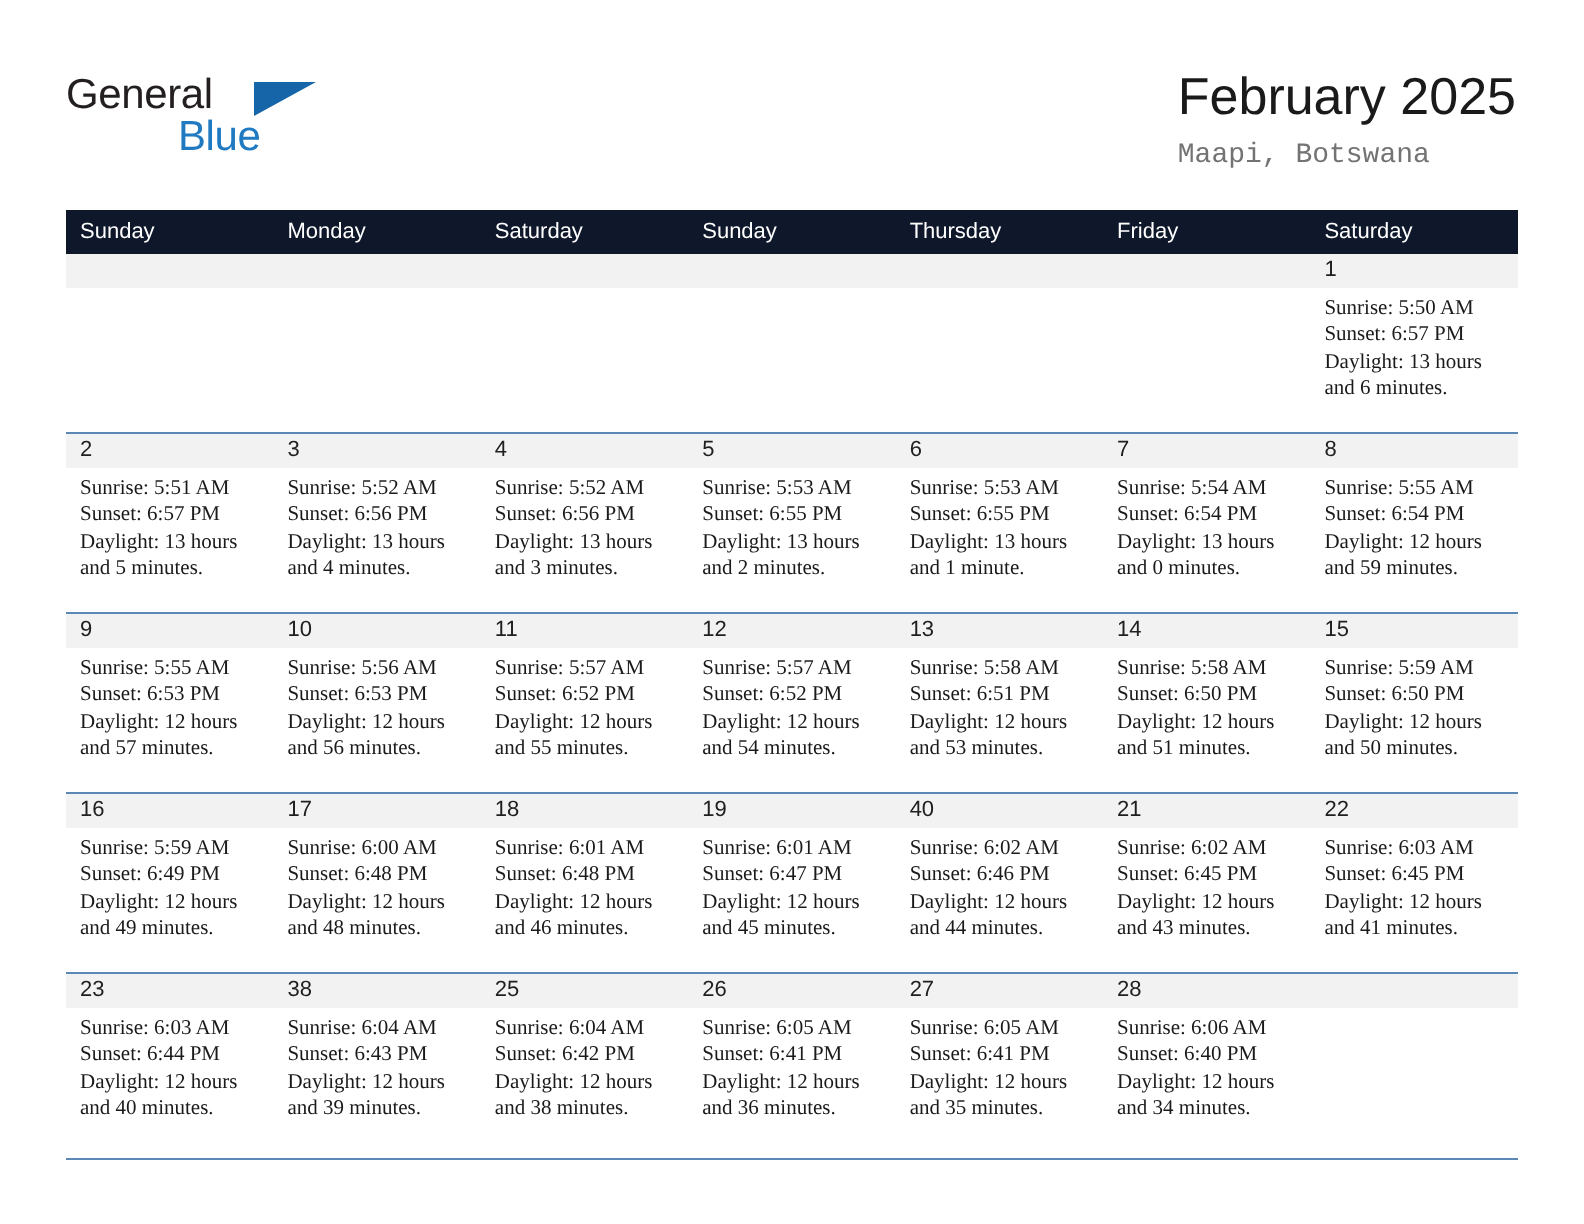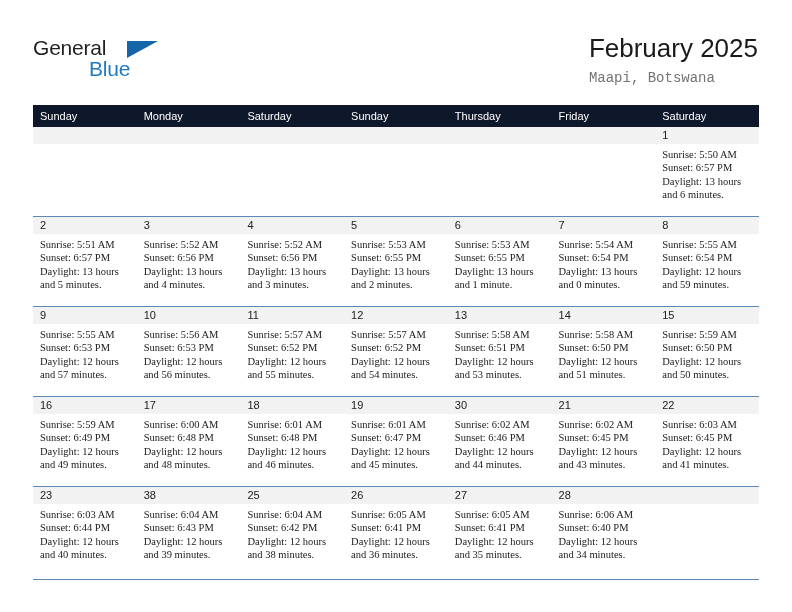--- a/index.html
+++ b/index.html
@@ -409,21 +409,21 @@
               <div class="daynum-strip">19</div>
               <div class="details">
                 <div>Sunrise: 6:01 AM</div>
                 <div>Sunset: 6:47 PM</div>
                 <div>Daylight: 12 hours and 45 minutes.</div>
               </div>
             </div>
           </td>
           <td>
             <div class="cell-inner">
-              <div class="daynum-strip">30</div>
+              <div class="daynum-strip">40</div>
               <div class="details">
                 <div>Sunrise: 6:02 AM</div>
                 <div>Sunset: 6:46 PM</div>
                 <div>Daylight: 12 hours and 44 minutes.</div>
               </div>
             </div>
           </td>
           <td>
             <div class="cell-inner">
               <div class="daynum-strip">21</div>

